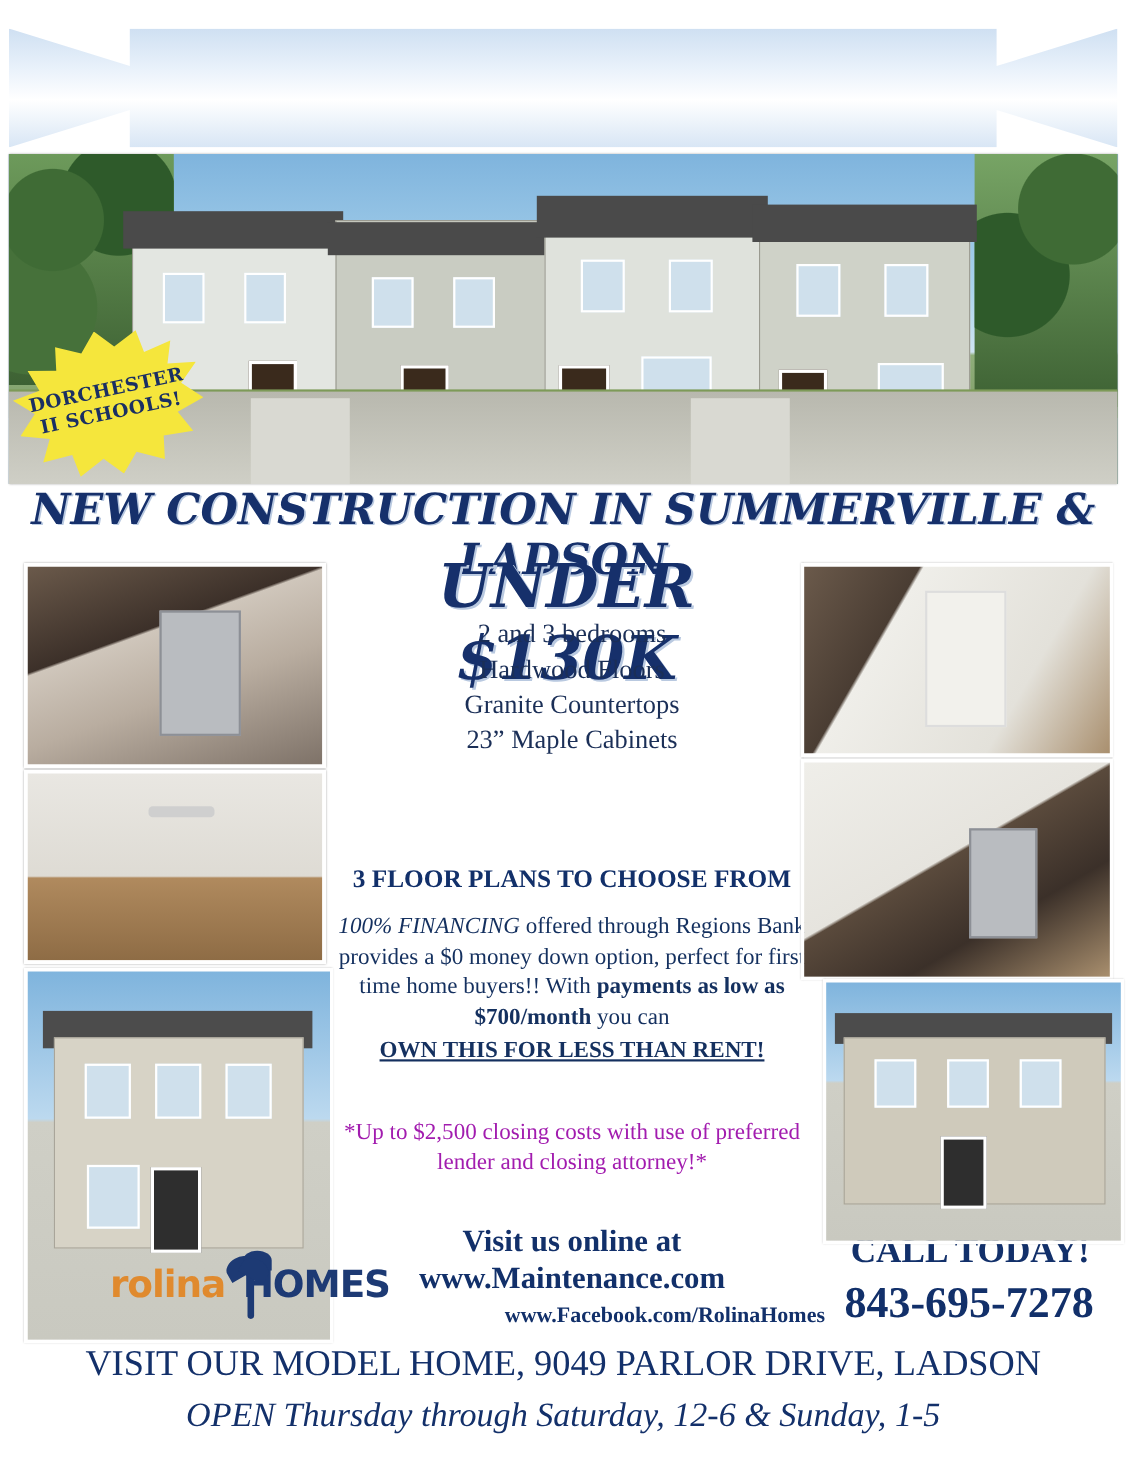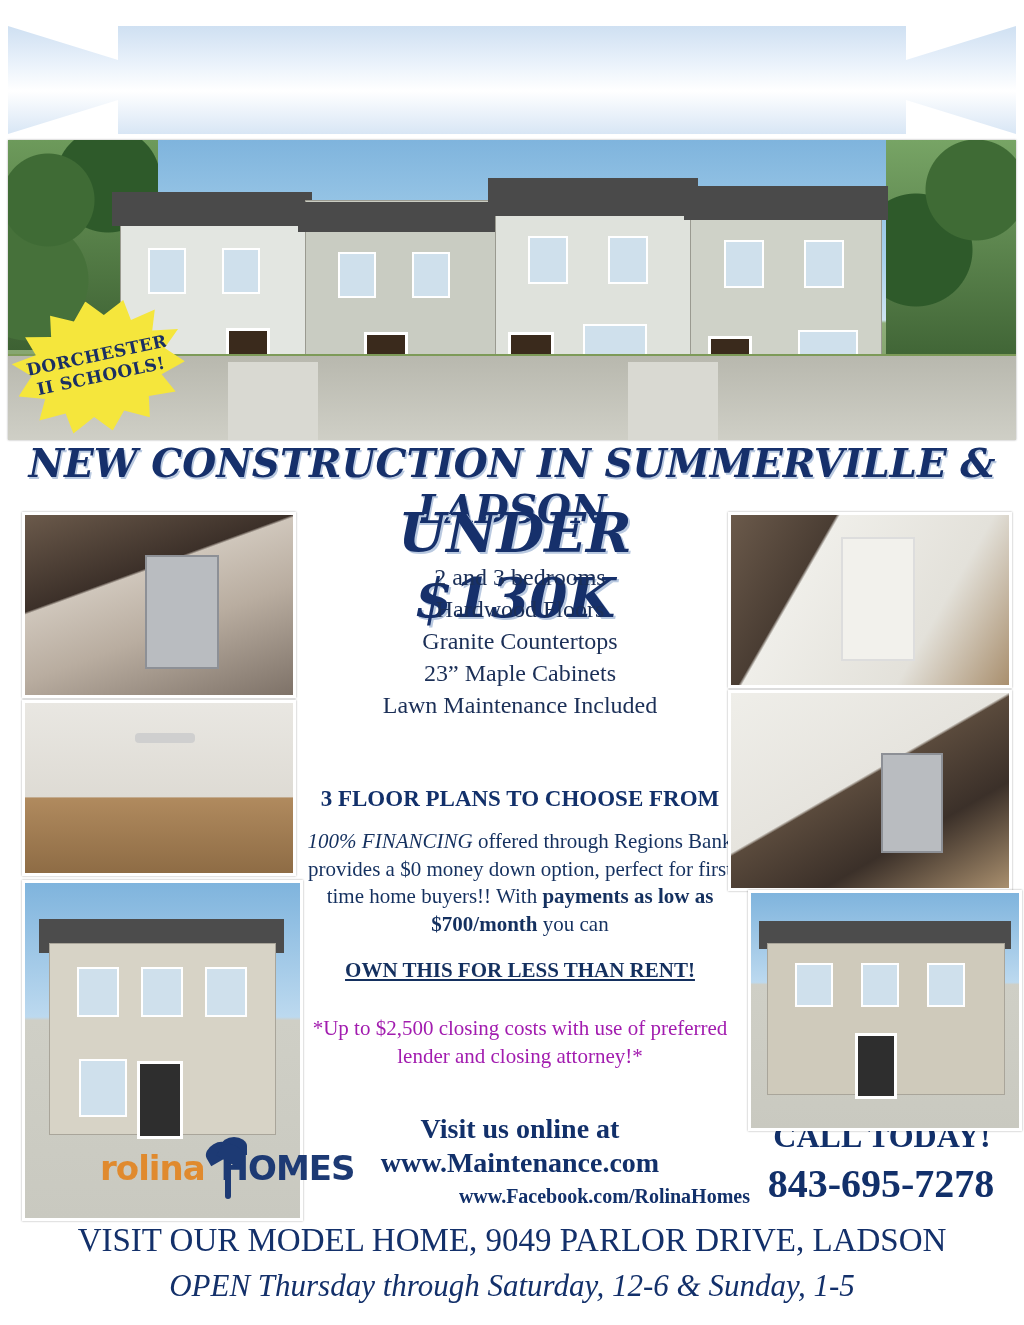--- a/index.html
+++ b/index.html
@@ -96,21 +96,21 @@
     position:absolute;left:280px;top:786px;width:480px;text-align:center;
     font-family:"Liberation Serif", serif;font-weight:700;font-size:23px;
     color:#12306a;
   }
   .finblock{
     position:absolute;left:300px;top:828px;width:440px;text-align:center;
     font-size:21px;line-height:1.32;color:#14305f;
   }
   .finblock .ital{font-style:italic;}
   .finblock b{font-weight:700;}
-  .finblock .own{font-weight:700;text-decoration:underline;display:block;margin-top:18px;}
+  .finblock .own{font-weight:700;text-decoration:underline;display:block;margin-top:2px;}
   .closing{
     position:absolute;left:300px;top:1015px;width:440px;text-align:center;
     font-size:21px;line-height:1.32;color:#a21caf;
   }
   .visit{
     position:absolute;left:290px;top:1112px;width:460px;text-align:center;
     font-weight:700;font-size:28px;line-height:1.2;color:#12306a;
   }
   .fb{
     position:absolute;left:290px;top:1185px;width:460px;text-align:right;
@@ -222,21 +222,20 @@
   </div>
 
   <div class="headline">NEW CONSTRUCTION IN SUMMERVILLE &amp; LADSON</div>
   <div class="price">UNDER $130K</div>
 
   <div class="features">
     <div>2 and 3 bedrooms</div>
     <div>Hardwood Floors</div>
     <div>Granite Countertops</div>
     <div>23” Maple Cabinets</div>
-    <div>Lawn Maintenance Included</div>
   </div>
 
   <div class="floorplans">3 FLOOR PLANS TO CHOOSE FROM</div>
 
   <div class="finblock">
     <span class="ital">100% FINANCING</span><span> offered through Regions Bank provides a $0 money down option, perfect for first time home buyers!!  With </span><b>payments as low as $700/month</b><span> you can</span>
     <span class="own">OWN THIS FOR LESS THAN RENT!</span>
   </div>
 
   <div class="closing">*Up to $2,500 closing costs with use of preferred lender and closing attorney!*</div>

